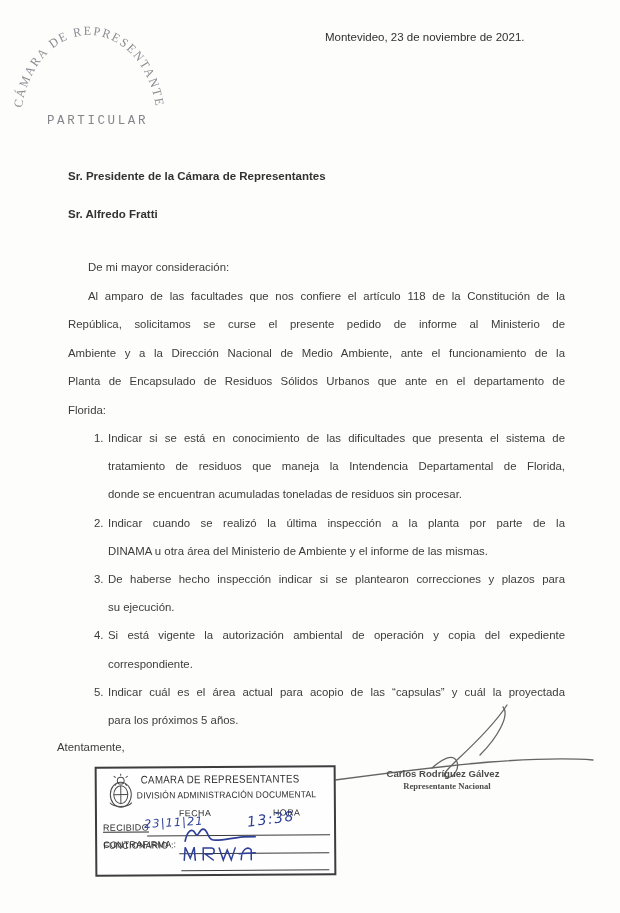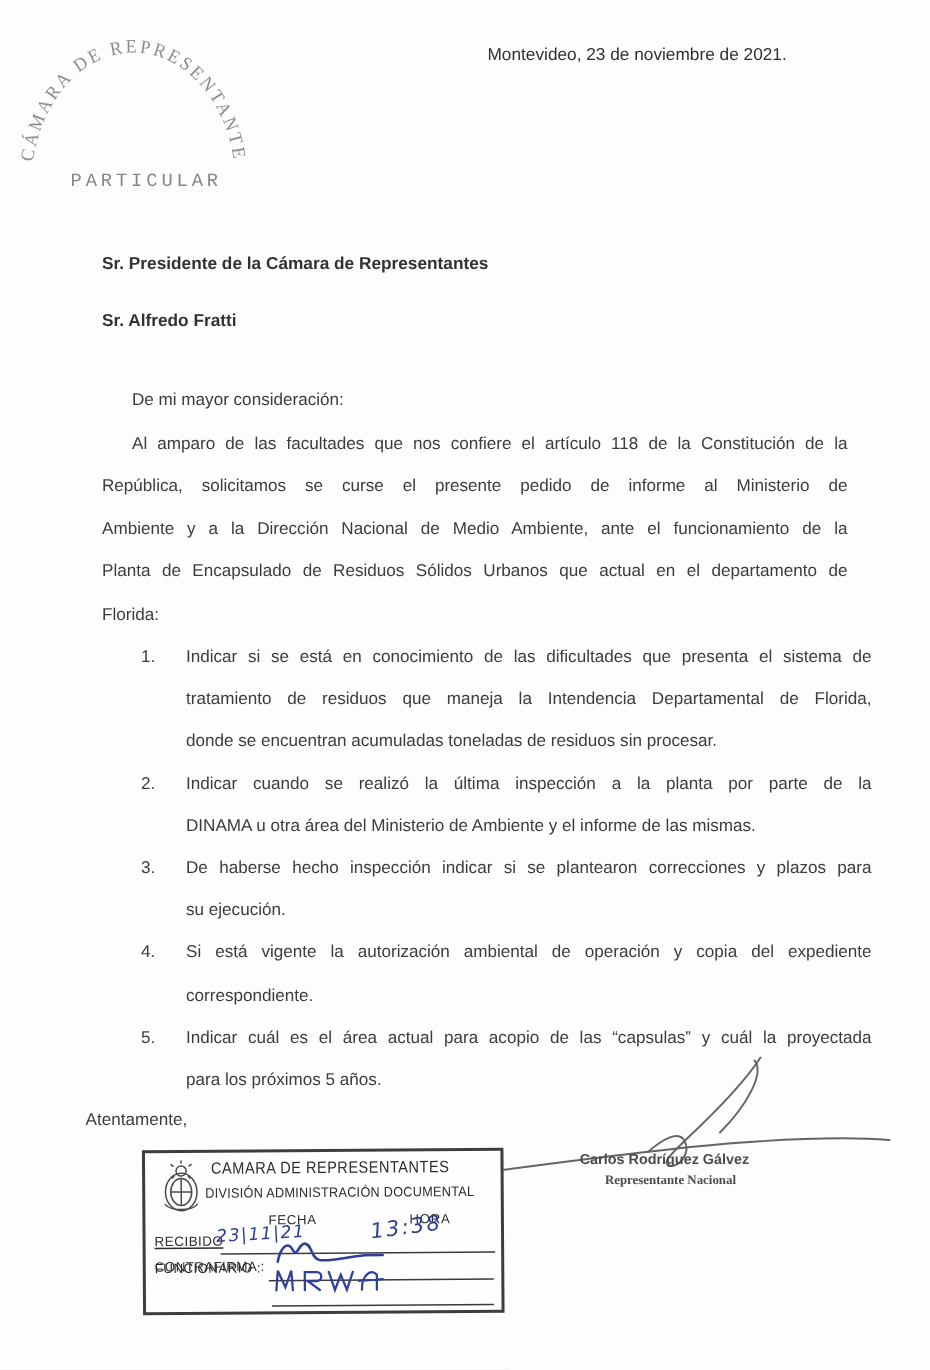--- a/index.html
+++ b/index.html
@@ -27,21 +27,21 @@
     box-sizing:border-box; width:497px; height:28.4px; line-height:28.4px;
     text-align:justify; text-align-last:justify;
   }
   .pline.first { padding-left:20px; }
   .pline.lastline { text-align-last:left; }
 
   .items { left:68px; top:424px; width:497px; font-size:11.4px; }
   .item { position:relative; }
   .num { position:absolute; left:26px; top:0; height:28.2px; line-height:28.2px; }
   .iline {
-    margin-left:56px; width:457px; height:28.2px; line-height:28.2px;
+    margin-left:40px; width:457px; height:28.2px; line-height:28.2px;
     text-align:justify; text-align-last:justify;
   }
   .iline.lastline { text-align-last:left; }
 
   .closing { left:57px; top:741px; font-size:11.4px; }
 
   
   .sig-name {
     left:378px; top:768px; width:130px; text-align:center;
     font-size:9.6px; font-weight:700; color:#4c4c4c;
@@ -95,21 +95,21 @@
 
   <div class="abs recipient" style="top:170px">Sr. Presidente de la Cámara de Representantes</div>
   <div class="abs recipient" style="top:208px">Sr. Alfredo Fratti</div>
 
   <div class="abs salutation">De mi mayor consideración:</div>
 
   <div class="abs intro">
     <div class="pline first">Al amparo de las facultades que nos confiere el artículo 118 de la Constitución de la</div>
     <div class="pline">República, solicitamos se curse el presente pedido de informe al Ministerio de</div>
     <div class="pline">Ambiente y a la Dirección Nacional de Medio Ambiente, ante el funcionamiento de la</div>
-    <div class="pline">Planta de Encapsulado de Residuos Sólidos Urbanos que actual en el departamento de</div>
+    <div class="pline">Planta de Encapsulado de Residuos Sólidos Urbanos que ante en el departamento de</div>
     <div class="pline lastline">Florida:</div>
   </div>
 
   <div class="abs items">
     <div class="item">
       <span class="num">1.</span>
       <div class="iline">Indicar si se está en conocimiento de las dificultades que presenta el sistema de</div>
       <div class="iline">tratamiento de residuos que maneja la Intendencia Departamental de Florida,</div>
       <div class="iline lastline">donde se encuentran acumuladas toneladas de residuos sin procesar.</div>
     </div>

